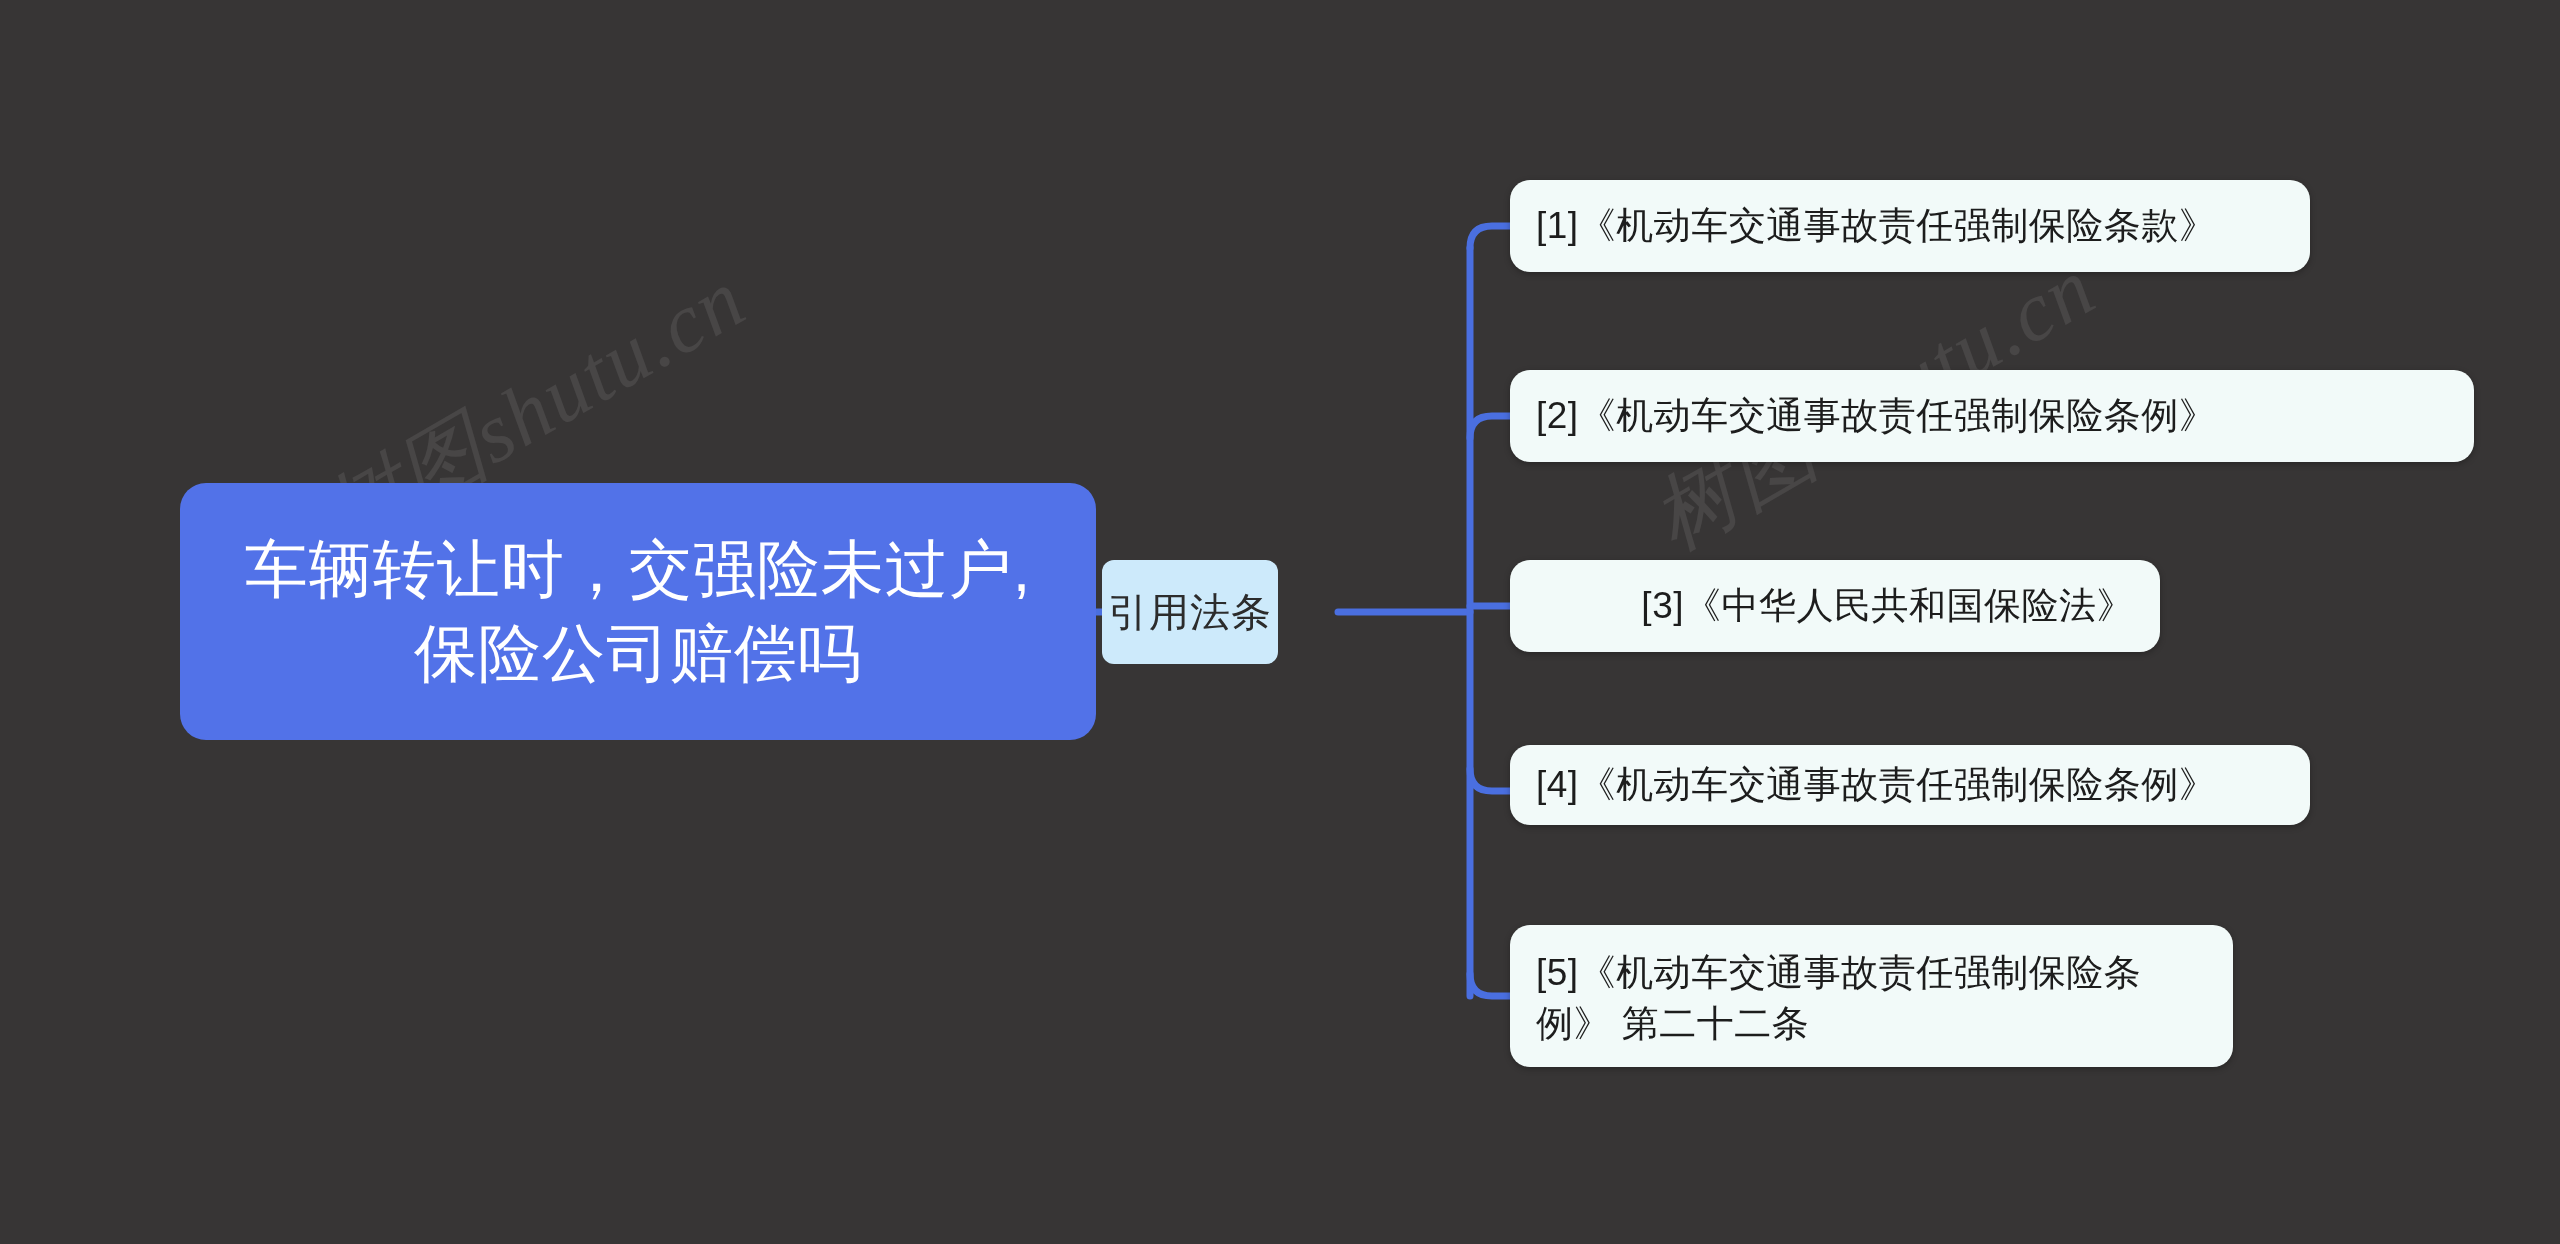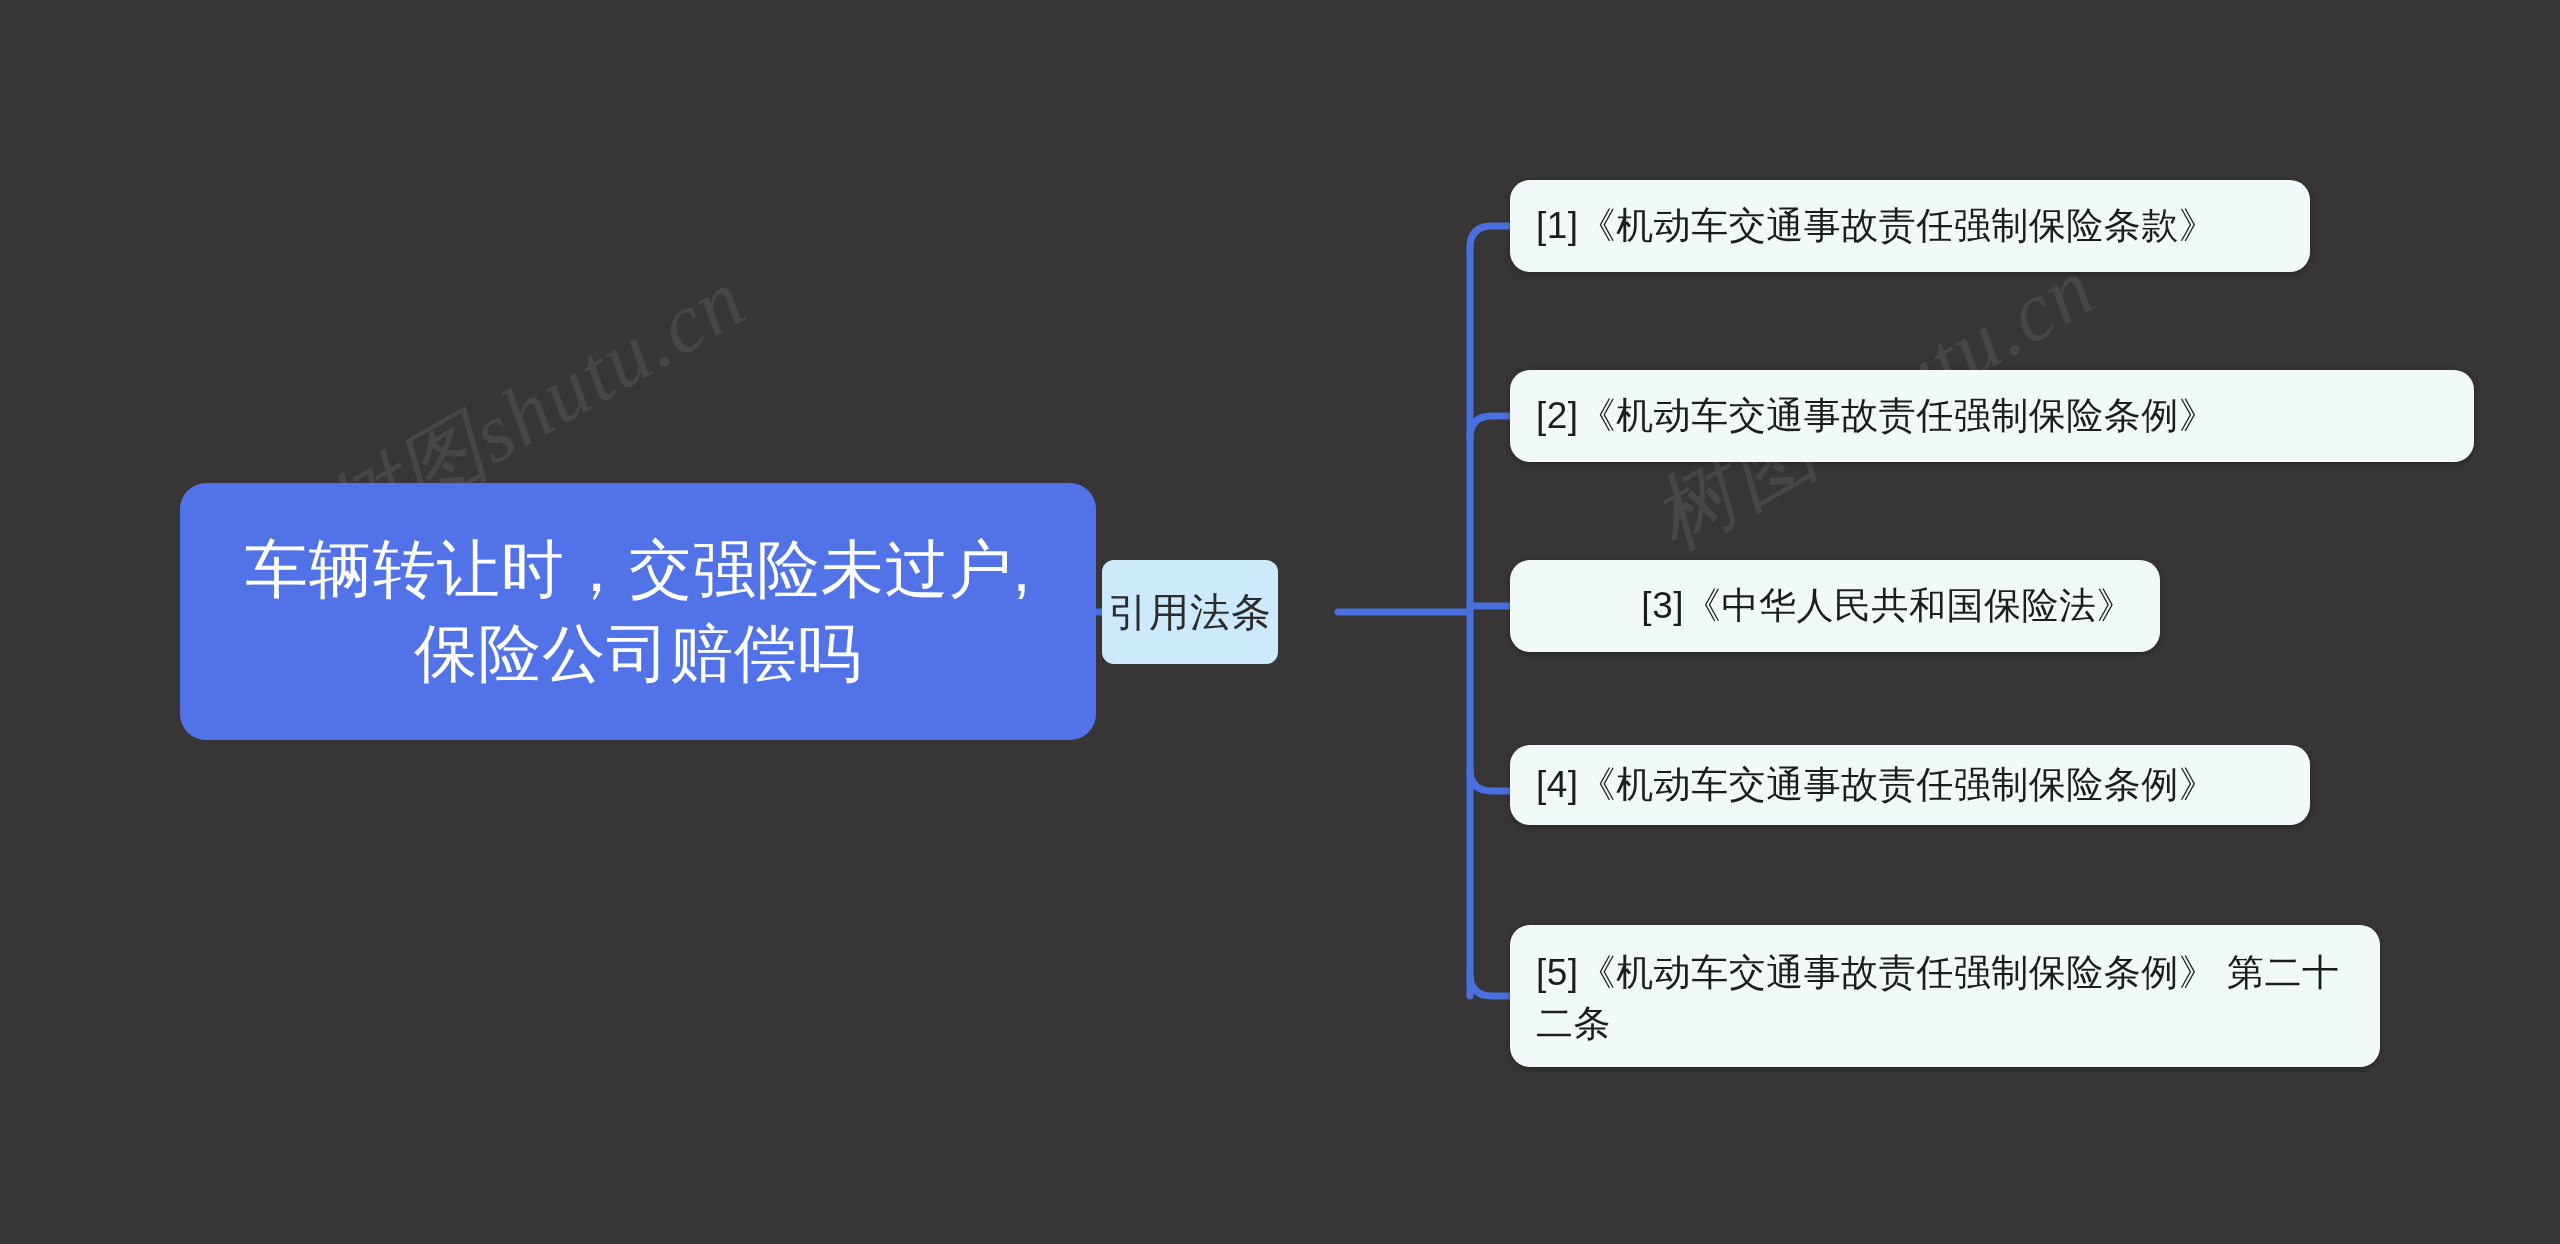--- a/index.html
+++ b/index.html
@@ -108,21 +108,21 @@
     color: #1d1d1d;
     font-size: 37px;
     line-height: 1.38;
     letter-spacing: 0.5px;
   }
 
   #leaf-0 { top: 180px;  width: 800px; height: 92px; }
   #leaf-1 { top: 370px;  width: 964px; height: 92px; }
   #leaf-2 { top: 560px;  width: 650px; height: 92px; justify-content: flex-end; }
   #leaf-3 { top: 745px;  width: 800px; height: 80px; }
-  #leaf-4 { top: 925px;  width: 870px; height: 142px; align-items: flex-start; padding-top: 22px; }
+  #leaf-4 { top: 925px;  width: 723px; height: 142px; align-items: flex-start; padding-top: 22px; }
 </style>
 </head>
 <body>
 
 <div id="canvas">
 
   <div class="watermark wm-left">树图shutu.cn</div>
   <div class="watermark wm-right">树图 shutu.cn</div>
 
   <svg id="connectors" viewBox="0 0 2560 1244" xmlns="http://www.w3.org/2000/svg">

